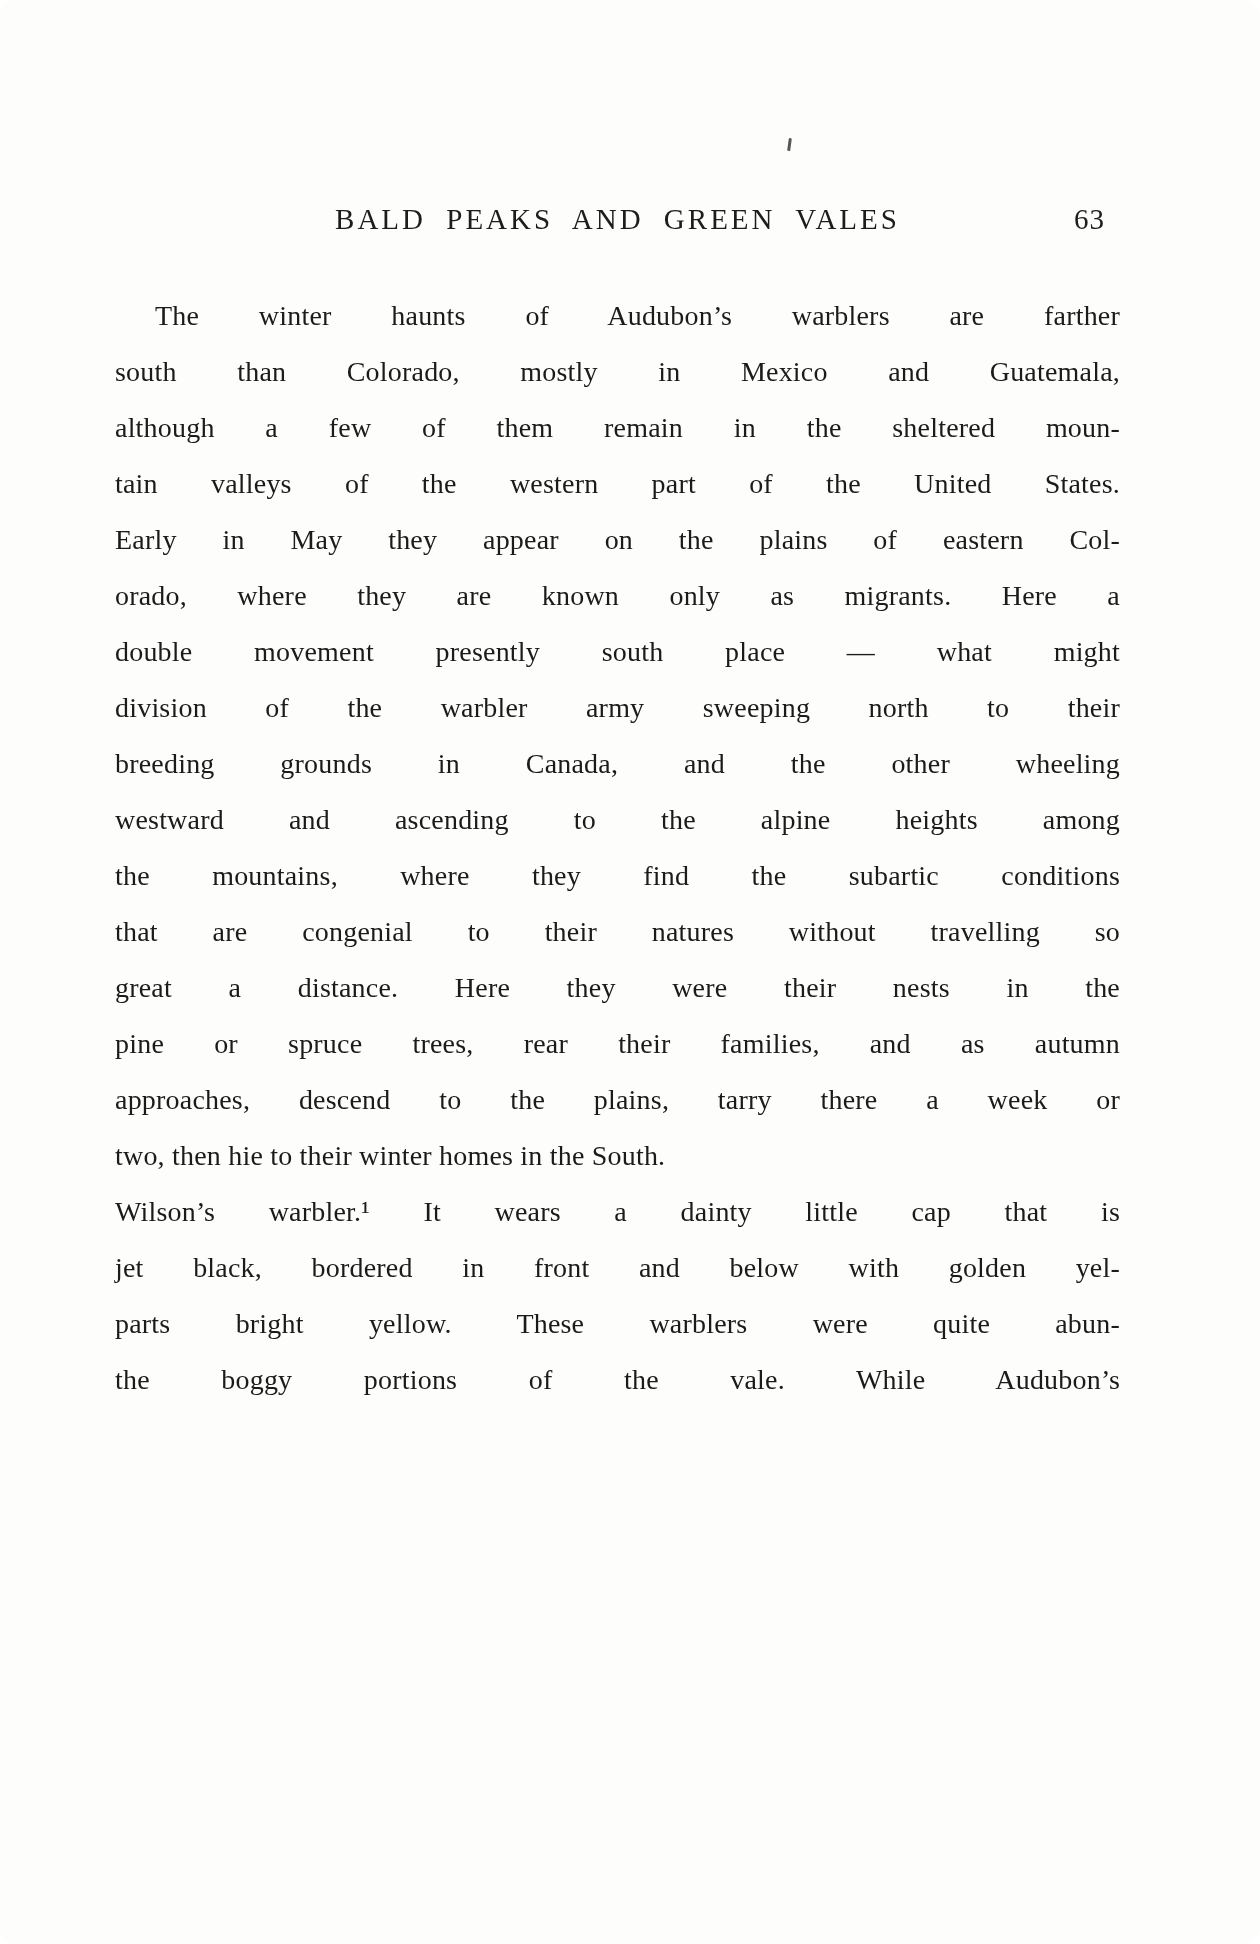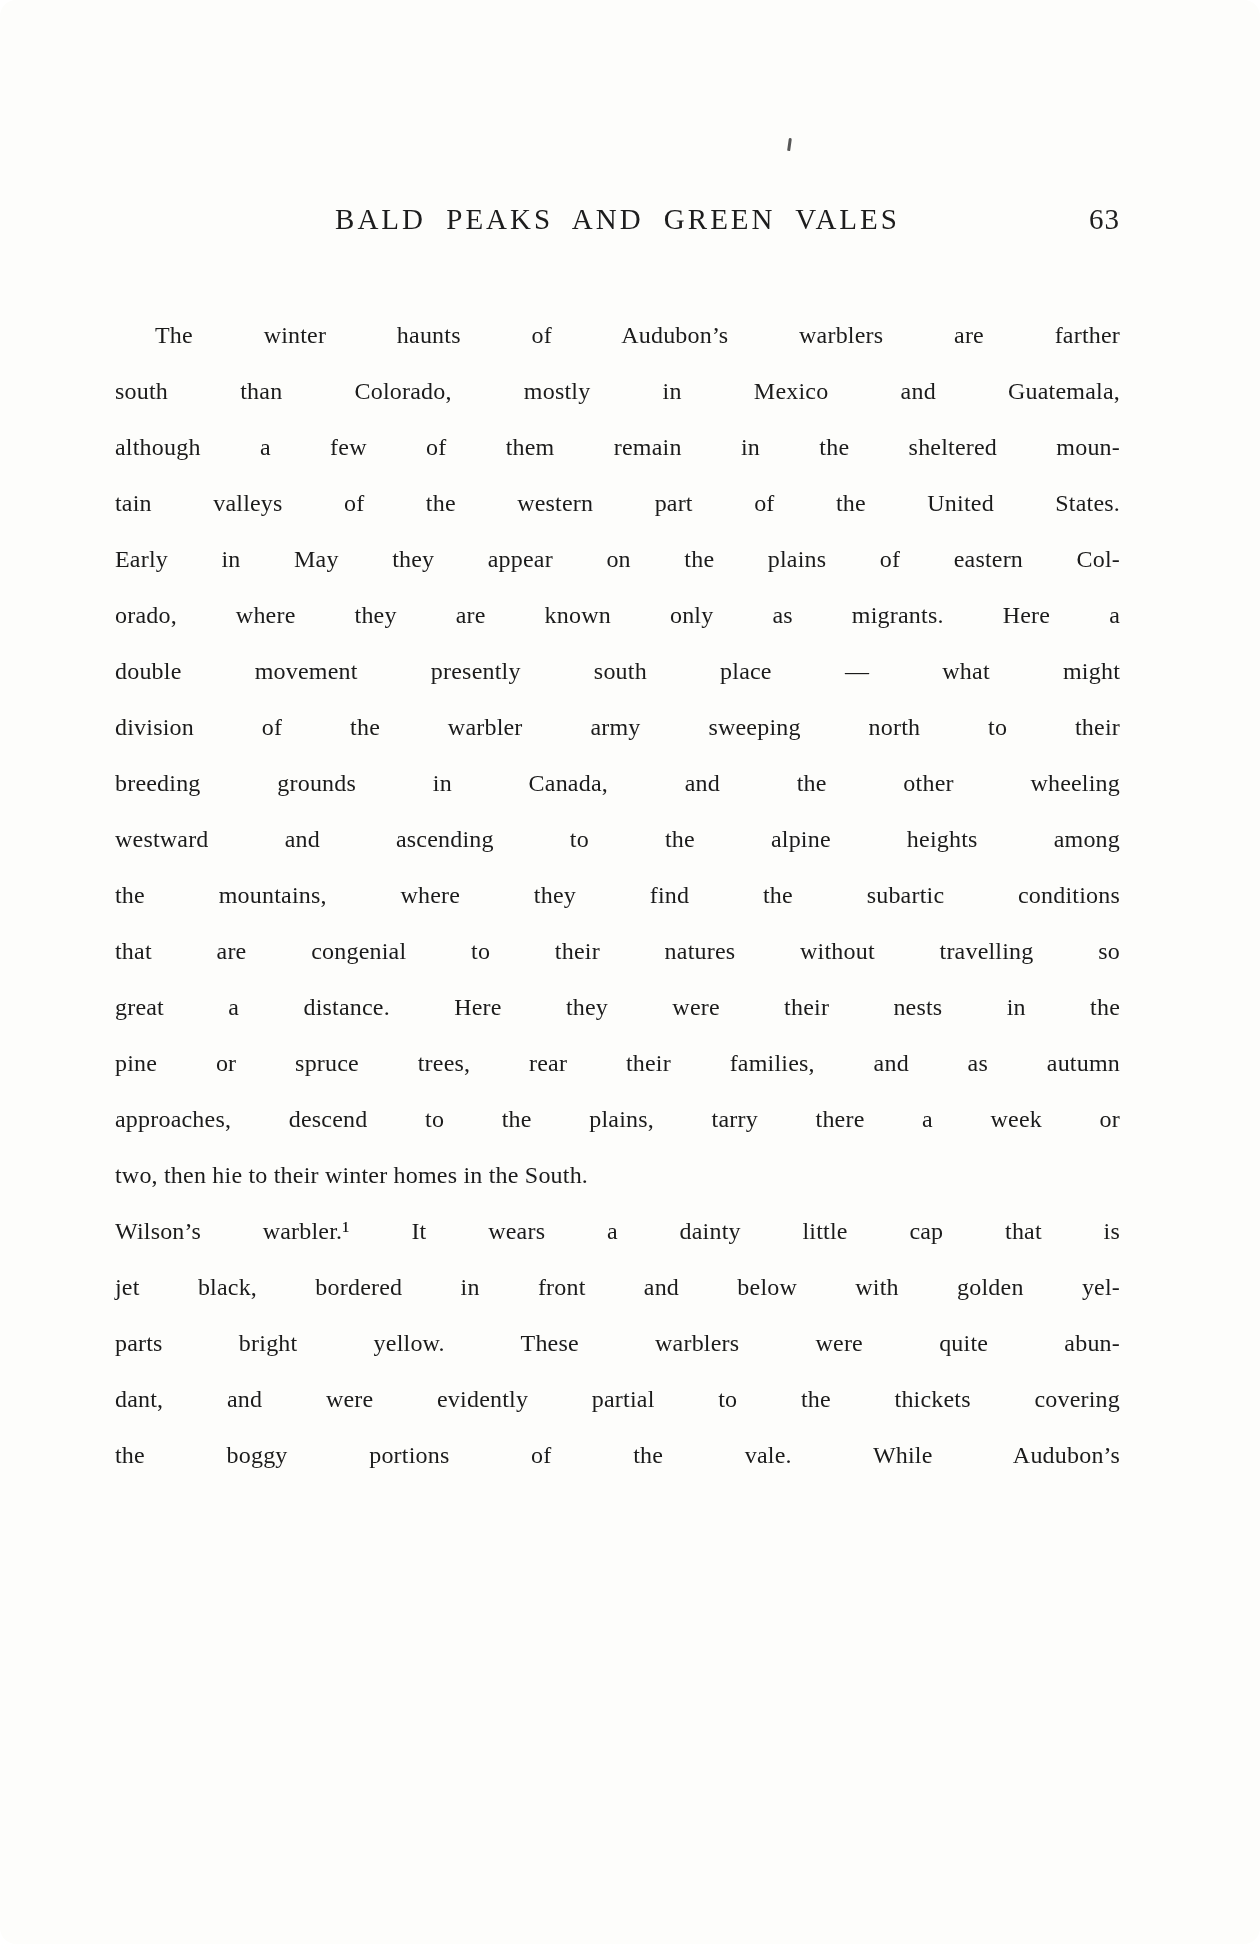--- a/index.html
+++ b/index.html
@@ -34,31 +34,31 @@
     left: 115px;
     width: 1005px;
     text-align: center;
     font-size: 29px;
     letter-spacing: 3px;
     word-spacing: 10px;
     color: #1d1d1d;
   }
   .page-number {
     position: absolute;
-    right: 0;
+    right: 15px;
     top: 0;
     letter-spacing: 1px;
     word-spacing: normal;
   }
   .page-body {
     position: absolute;
-    top: 307px;
+    top: 288px;
     left: 115px;
     width: 1005px;
-    font-size: 24px;
+    font-size: 28px;
     line-height: 56px;
     letter-spacing: 0.2px;
   }
   .paragraph {
     margin: 0;
   }
   .line {
     text-align: justify;
     text-align-last: justify;
     white-space: normal;
@@ -110,19 +110,18 @@
         <div class="line">that are congenial to their natures without travelling so</div>
         <div class="line">great a distance. Here they were their nests in the</div>
         <div class="line">pine or spruce trees, rear their families, and as autumn</div>
         <div class="line">approaches, descend to the plains, tarry there a week or</div>
         <div class="line no-justify">two, then hie to their winter homes in the South.</div>
       </div>
       <div class="paragraph">
         <div class="line">Wilson’s warbler.¹ It wears a dainty little cap that is</div>
         <div class="line">jet black, bordered in front and below with golden yel-</div>
         <div class="line">parts bright yellow. These warblers were quite abun-</div>
-        <div class="line">dant, and were evidently partial to the thickets covering</div>
         <div class="line">the boggy portions of the vale. While Audubon’s</div>
       </div>
     </main>
 
 
 </div>
 
 </body></html>

